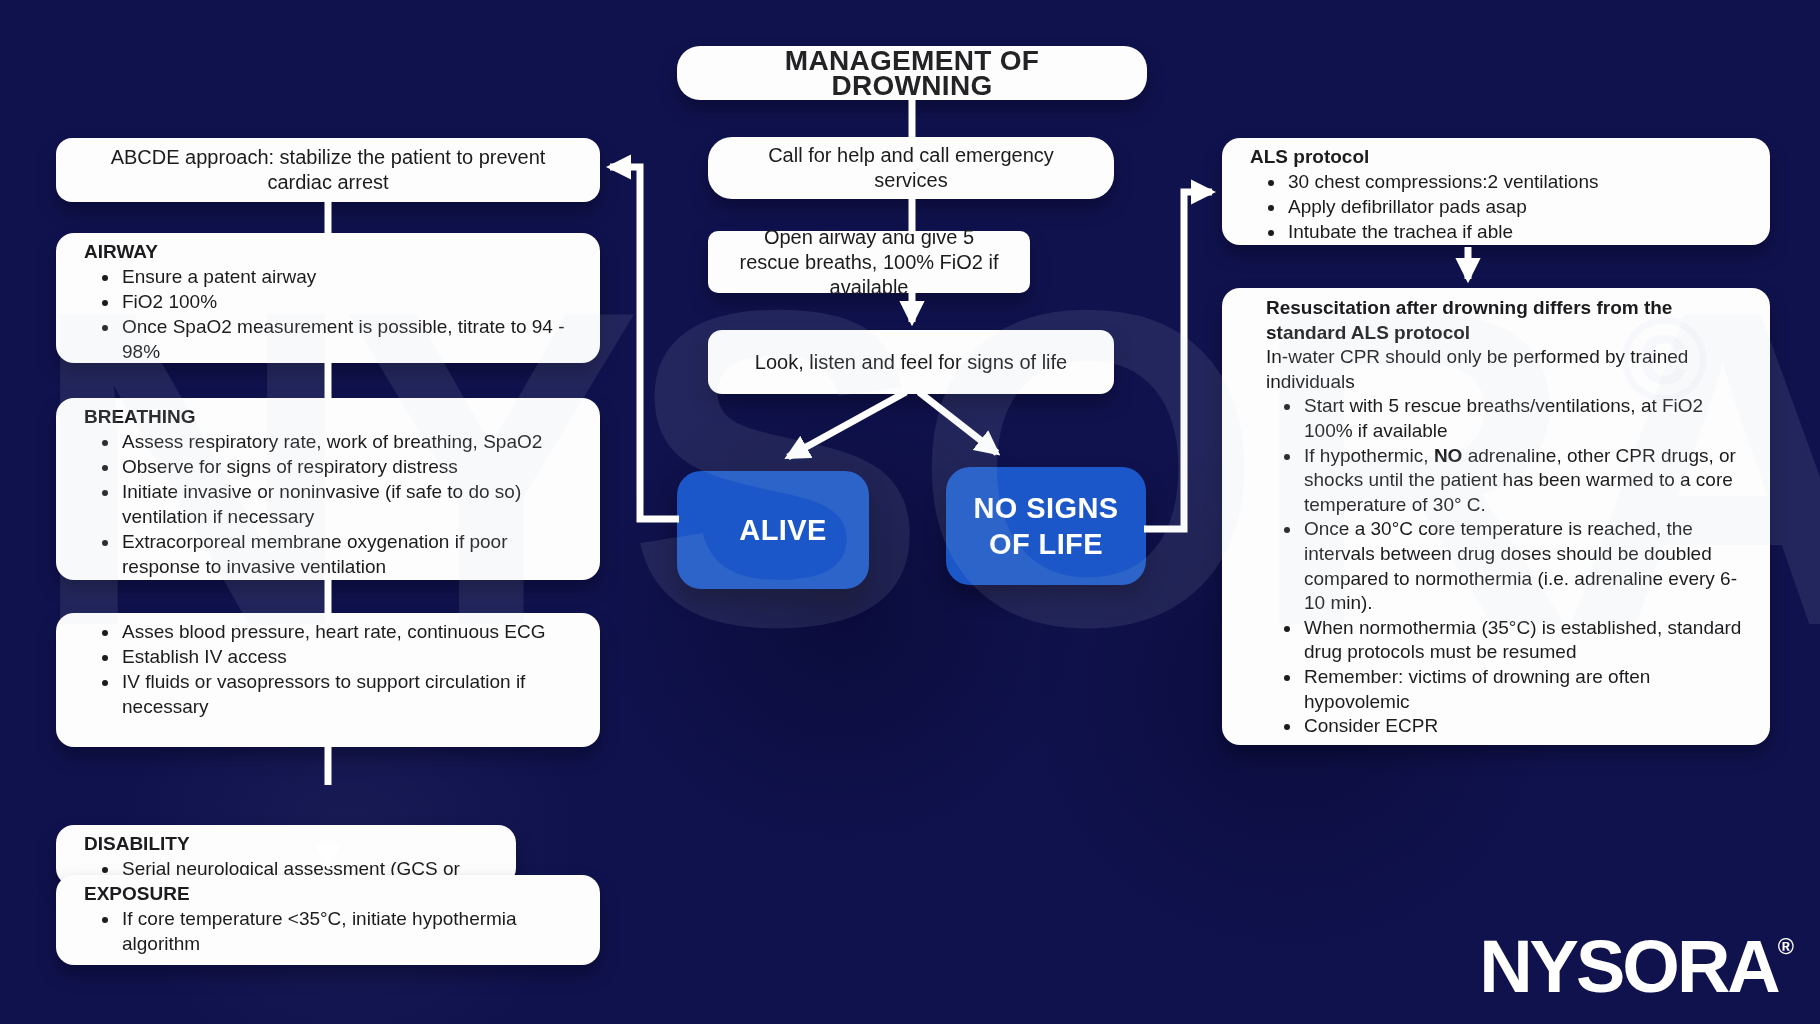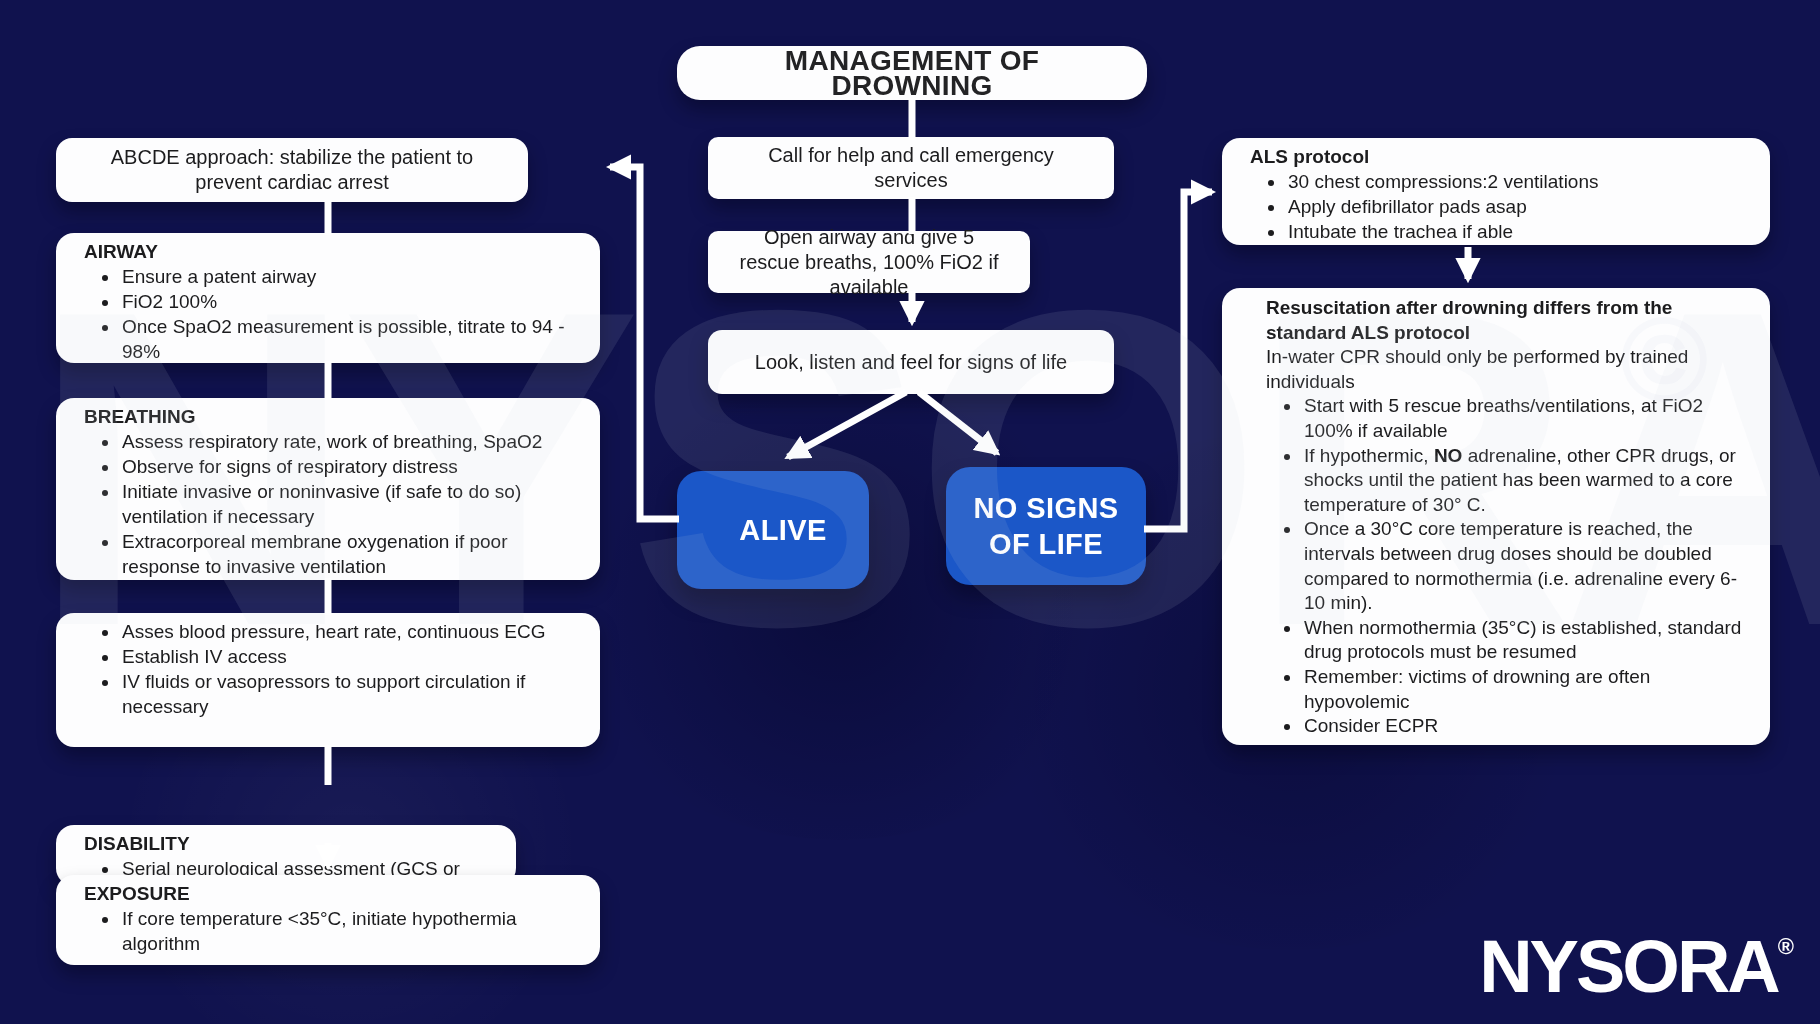--- a/index.html
+++ b/index.html
@@ -22,29 +22,29 @@
   .box{position:absolute;z-index:2;box-sizing:border-box;}
   .white{
     background:#fdfdfe;border-radius:18px;color:#1c1c1e;
     box-shadow:0 10px 18px rgba(0,0,15,0.35);
   }
   .centered{display:flex;align-items:center;justify-content:center;text-align:center;padding:4px 30px;font-size:20px;line-height:25px;}
 
   .title-box{left:677px;top:46px;width:470px;height:54px;border-radius:23px;font-size:28px;font-weight:600;letter-spacing:0.3px;color:#232325;}
 
   
-  .abcde{left:56px;top:138px;width:472px;height:64px;border-radius:16px;}
+  .abcde{left:56px;top:138px;width:544px;height:64px;border-radius:16px;}
   .airway{left:56px;top:233px;width:544px;height:130px;}
   .breathing{left:56px;top:398px;width:544px;height:182px;}
   .circulation{left:56px;top:613px;width:544px;height:134px;}
   .disability{left:56px;top:825px;width:460px;height:61px;}
   .exposure{left:56px;top:875px;width:544px;height:90px;}
 
   
-  .call{left:708px;top:137px;width:406px;height:62px;border-radius:10px;}
+  .call{left:708px;top:137px;width:406px;height:62px;border-radius:24px;}
   .open{left:708px;top:231px;width:322px;height:62px;border-radius:10px;}
   .look{left:708px;top:330px;width:406px;height:64px;border-radius:14px;}
   .blue{
     background:#1b57c8;border-radius:24px;color:#ffffff;
     display:flex;align-items:center;justify-content:center;text-align:center;
     font-weight:700;font-size:29px;letter-spacing:0.4px;line-height:36px;
     box-shadow:0 12px 20px rgba(0,0,15,0.35);
   }
   .alive{left:677px;top:471px;width:192px;height:118px;padding-left:20px;}
   .nosigns{left:946px;top:467px;width:200px;height:118px;padding:11px 18px;box-sizing:border-box;}

